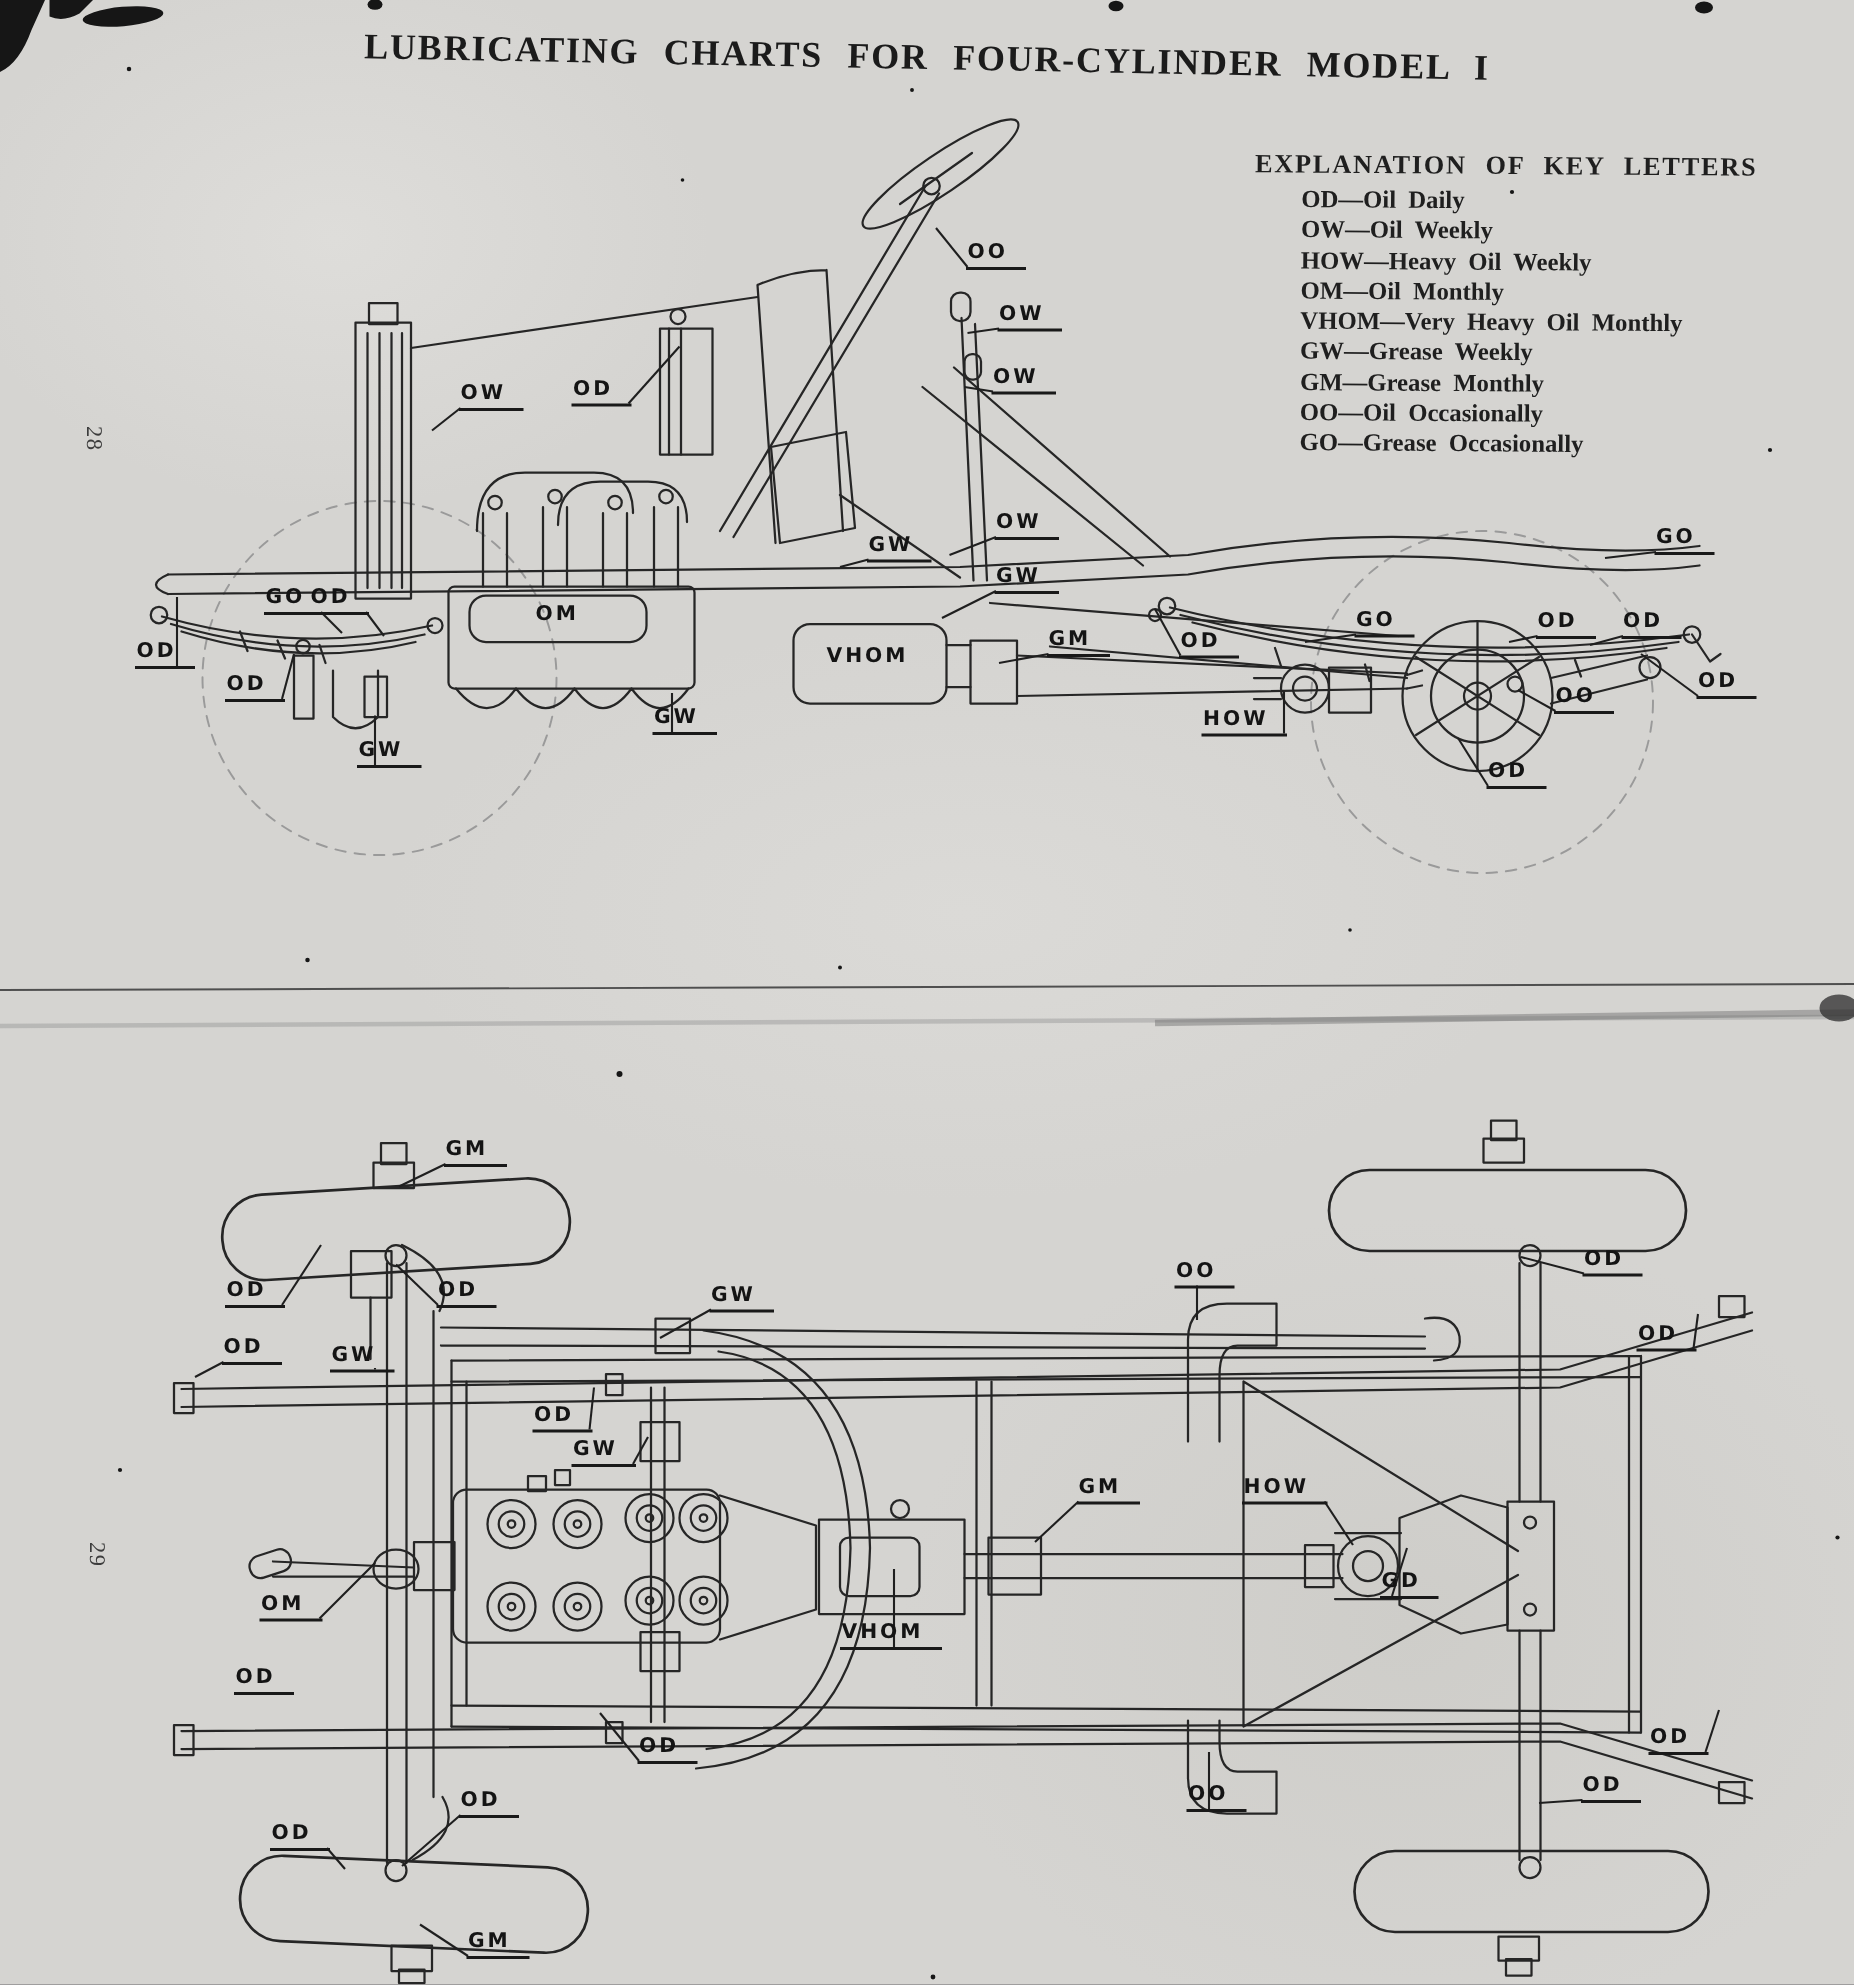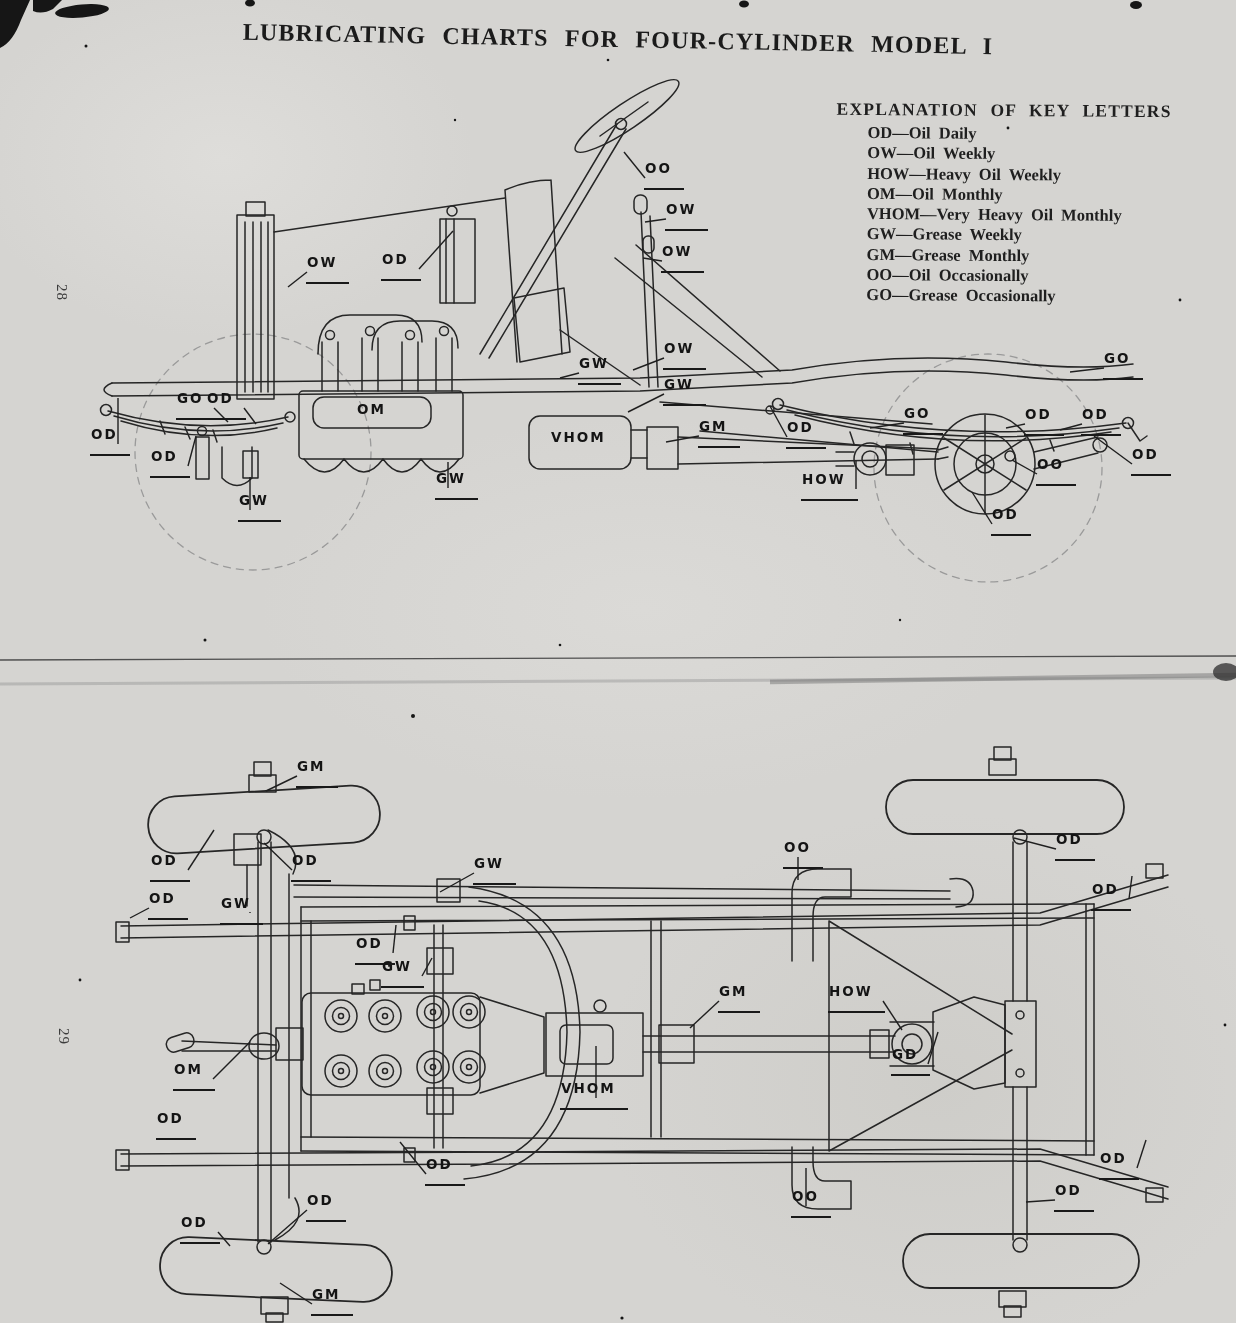--- a/index.html
+++ b/index.html
@@ -31,21 +31,21 @@
     color:#3c3c3c; transform:rotate(90deg); letter-spacing:1px;
   }
   #pn-top { left:53px; top:284px; }
   #pn-bottom { left:55px; top:1028px; }
   svg.art, svg#leaders { position:absolute; left:0; top:0; width:1236px; height:1323px; }
   #leaders { pointer-events:none; }
   #leaders line { stroke:#1f1f1f; stroke-width:1.4px; }
   .label {
     position:absolute; font-weight:bold; font-size:13.5px; letter-spacing:2px;
     color:#141414; border-bottom:2px solid #191919;
-    padding:0 12px 12px 1px; white-space:nowrap; line-height:15px;
+    padding:0 12px 2px 1px; white-space:nowrap; line-height:15px;
   }
   .label.no-ul { border-bottom:none; padding:0 2px 2px 1px; }
 </style>
 </head>
 <body>
 
 <div class="page">
 
   <svg class="art" viewBox="0 0 1236 1323" aria-hidden="true">
     <defs>
@@ -370,21 +370,21 @@
       <span class="label" style="left: 148px; top: 891px;">OD</span>
       <span class="label" style="left: 220px; top: 896px;">GW</span>
       <span class="label" style="left: 355px; top: 936px;">OD</span>
       <span class="label" style="left: 381px; top: 959px;">GW</span>
       <span class="label" style="left: 783px; top: 840px;">OO</span>
       <span class="label" style="left: 1055px; top: 832px;">OD</span>
       <span class="label" style="left: 1091px; top: 882px;">OD</span>
       <span class="label" style="left: 173px; top: 1062px;">OM</span>
       <span class="label" style="left: 718px; top: 984px;">GM</span>
       <span class="label" style="left: 828px; top: 984px;">HOW</span>
-      <span class="label" style="left: 891px; top: 1047px;">GD</span>
+      <span class="label" style="left: 920px; top: 1047px;">GD</span>
       <span class="label" style="left: 560px; top: 1081px;">VHOM</span>
       <span class="label" style="left: 156px; top: 1111px;">OD</span>
       <span class="label" style="left: 425px; top: 1157px;">OD</span>
       <span class="label" style="left: 306px; top: 1193px;">OD</span>
       <span class="label" style="left: 180px; top: 1215px;">OD</span>
       <span class="label" style="left: 311px; top: 1287px;">GM</span>
       <span class="label" style="left: 791px; top: 1189px;">OO</span>
       <span class="label" style="left: 1099px; top: 1151px;">OD</span>
       <span class="label" style="left: 1054px; top: 1183px;">OD</span>
     </div>

